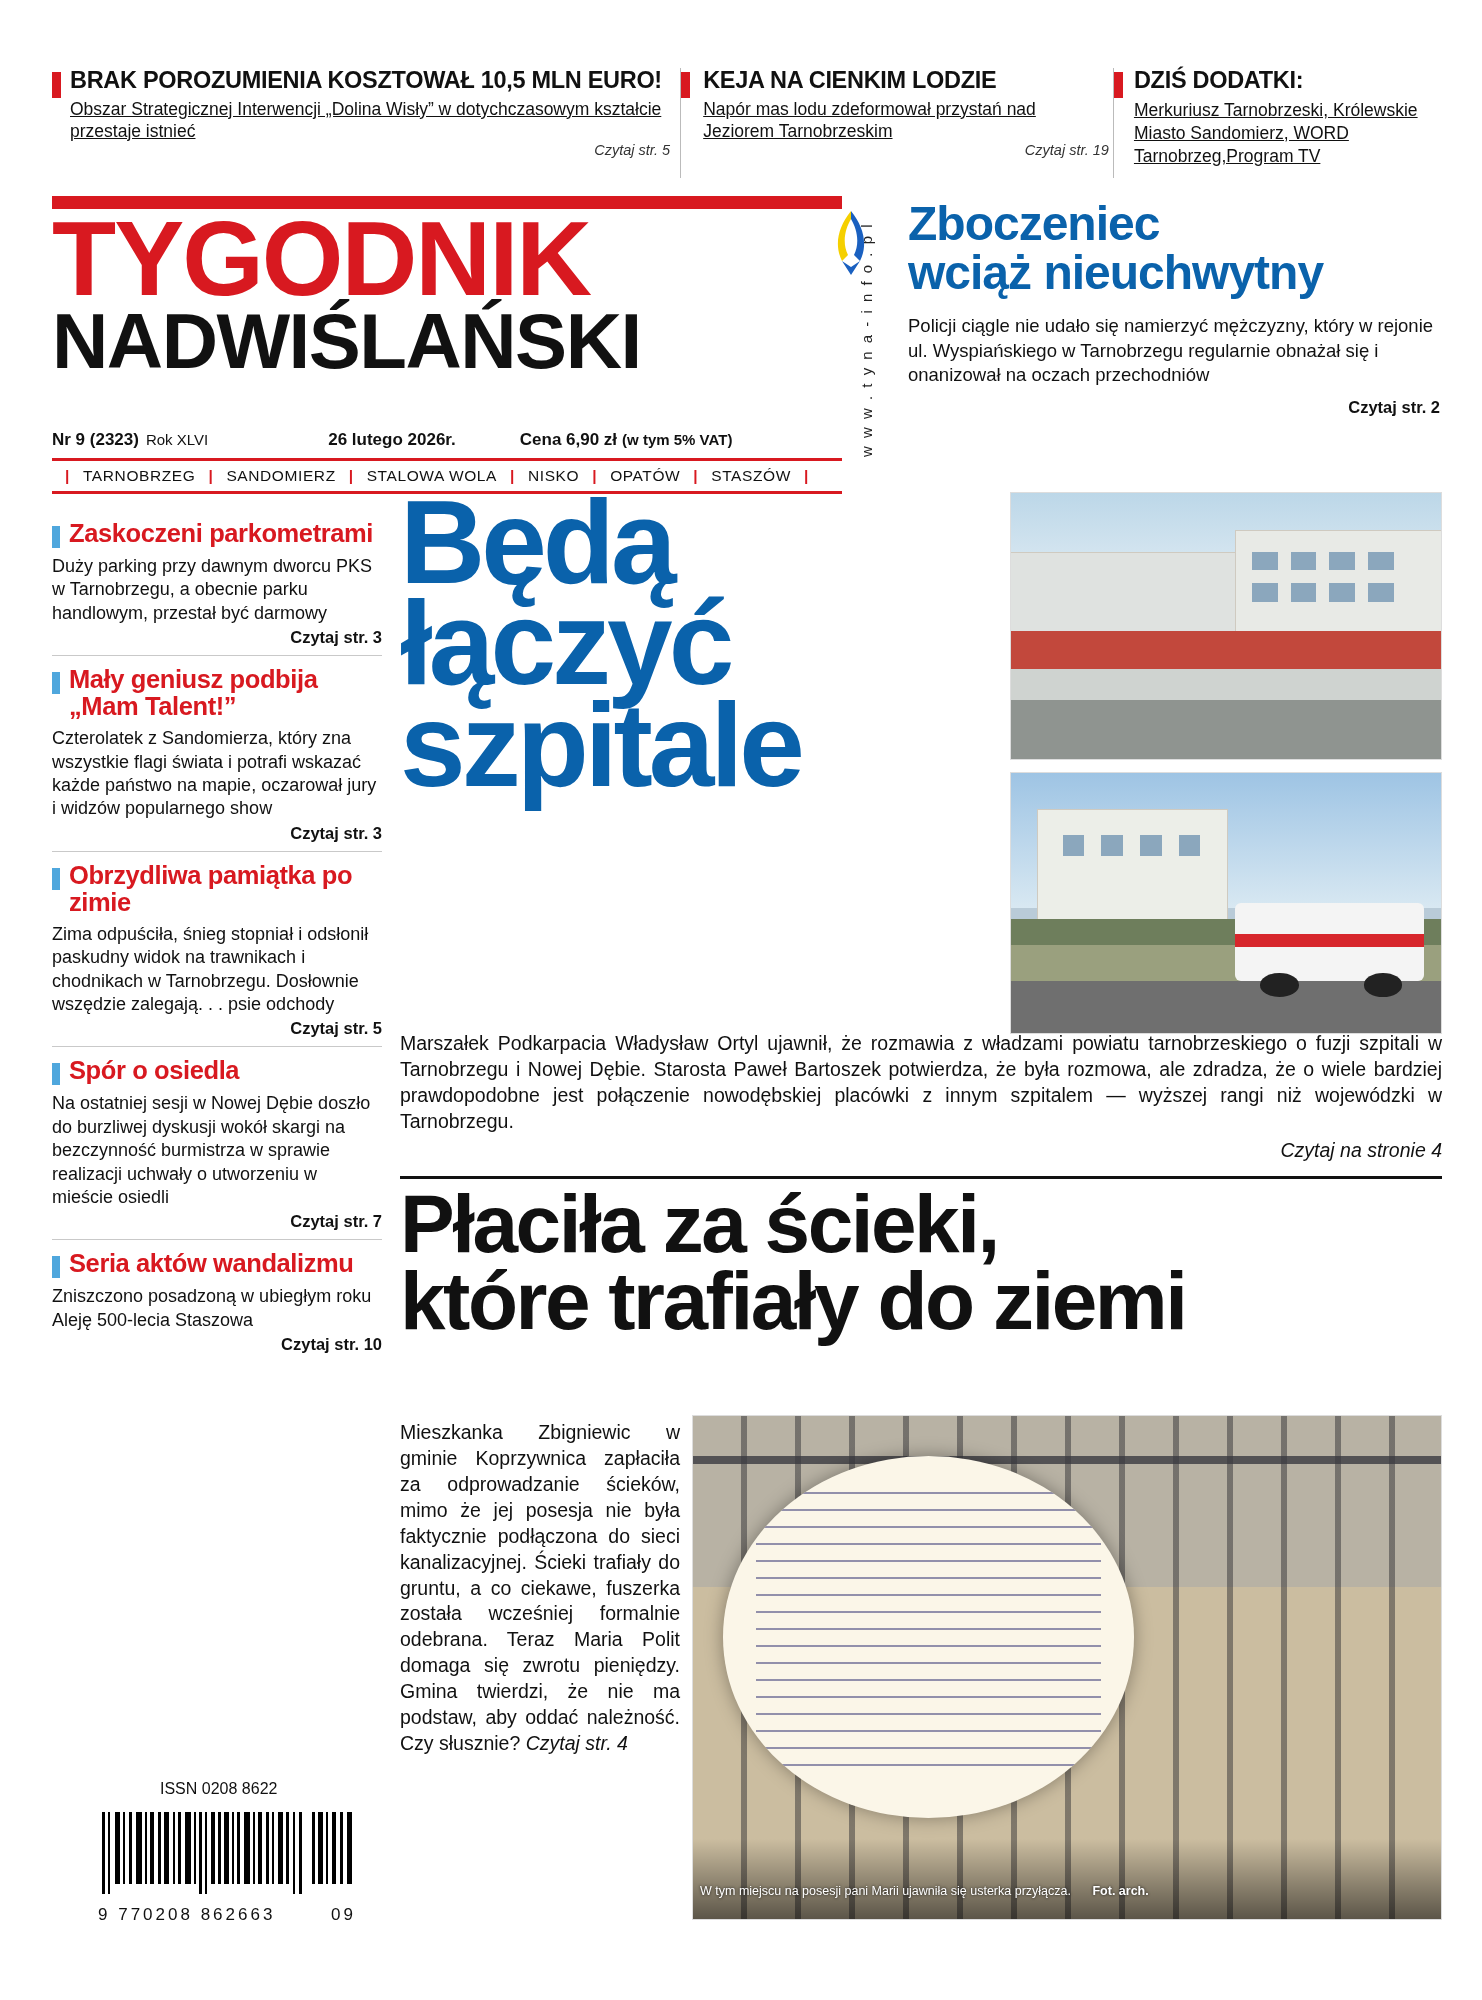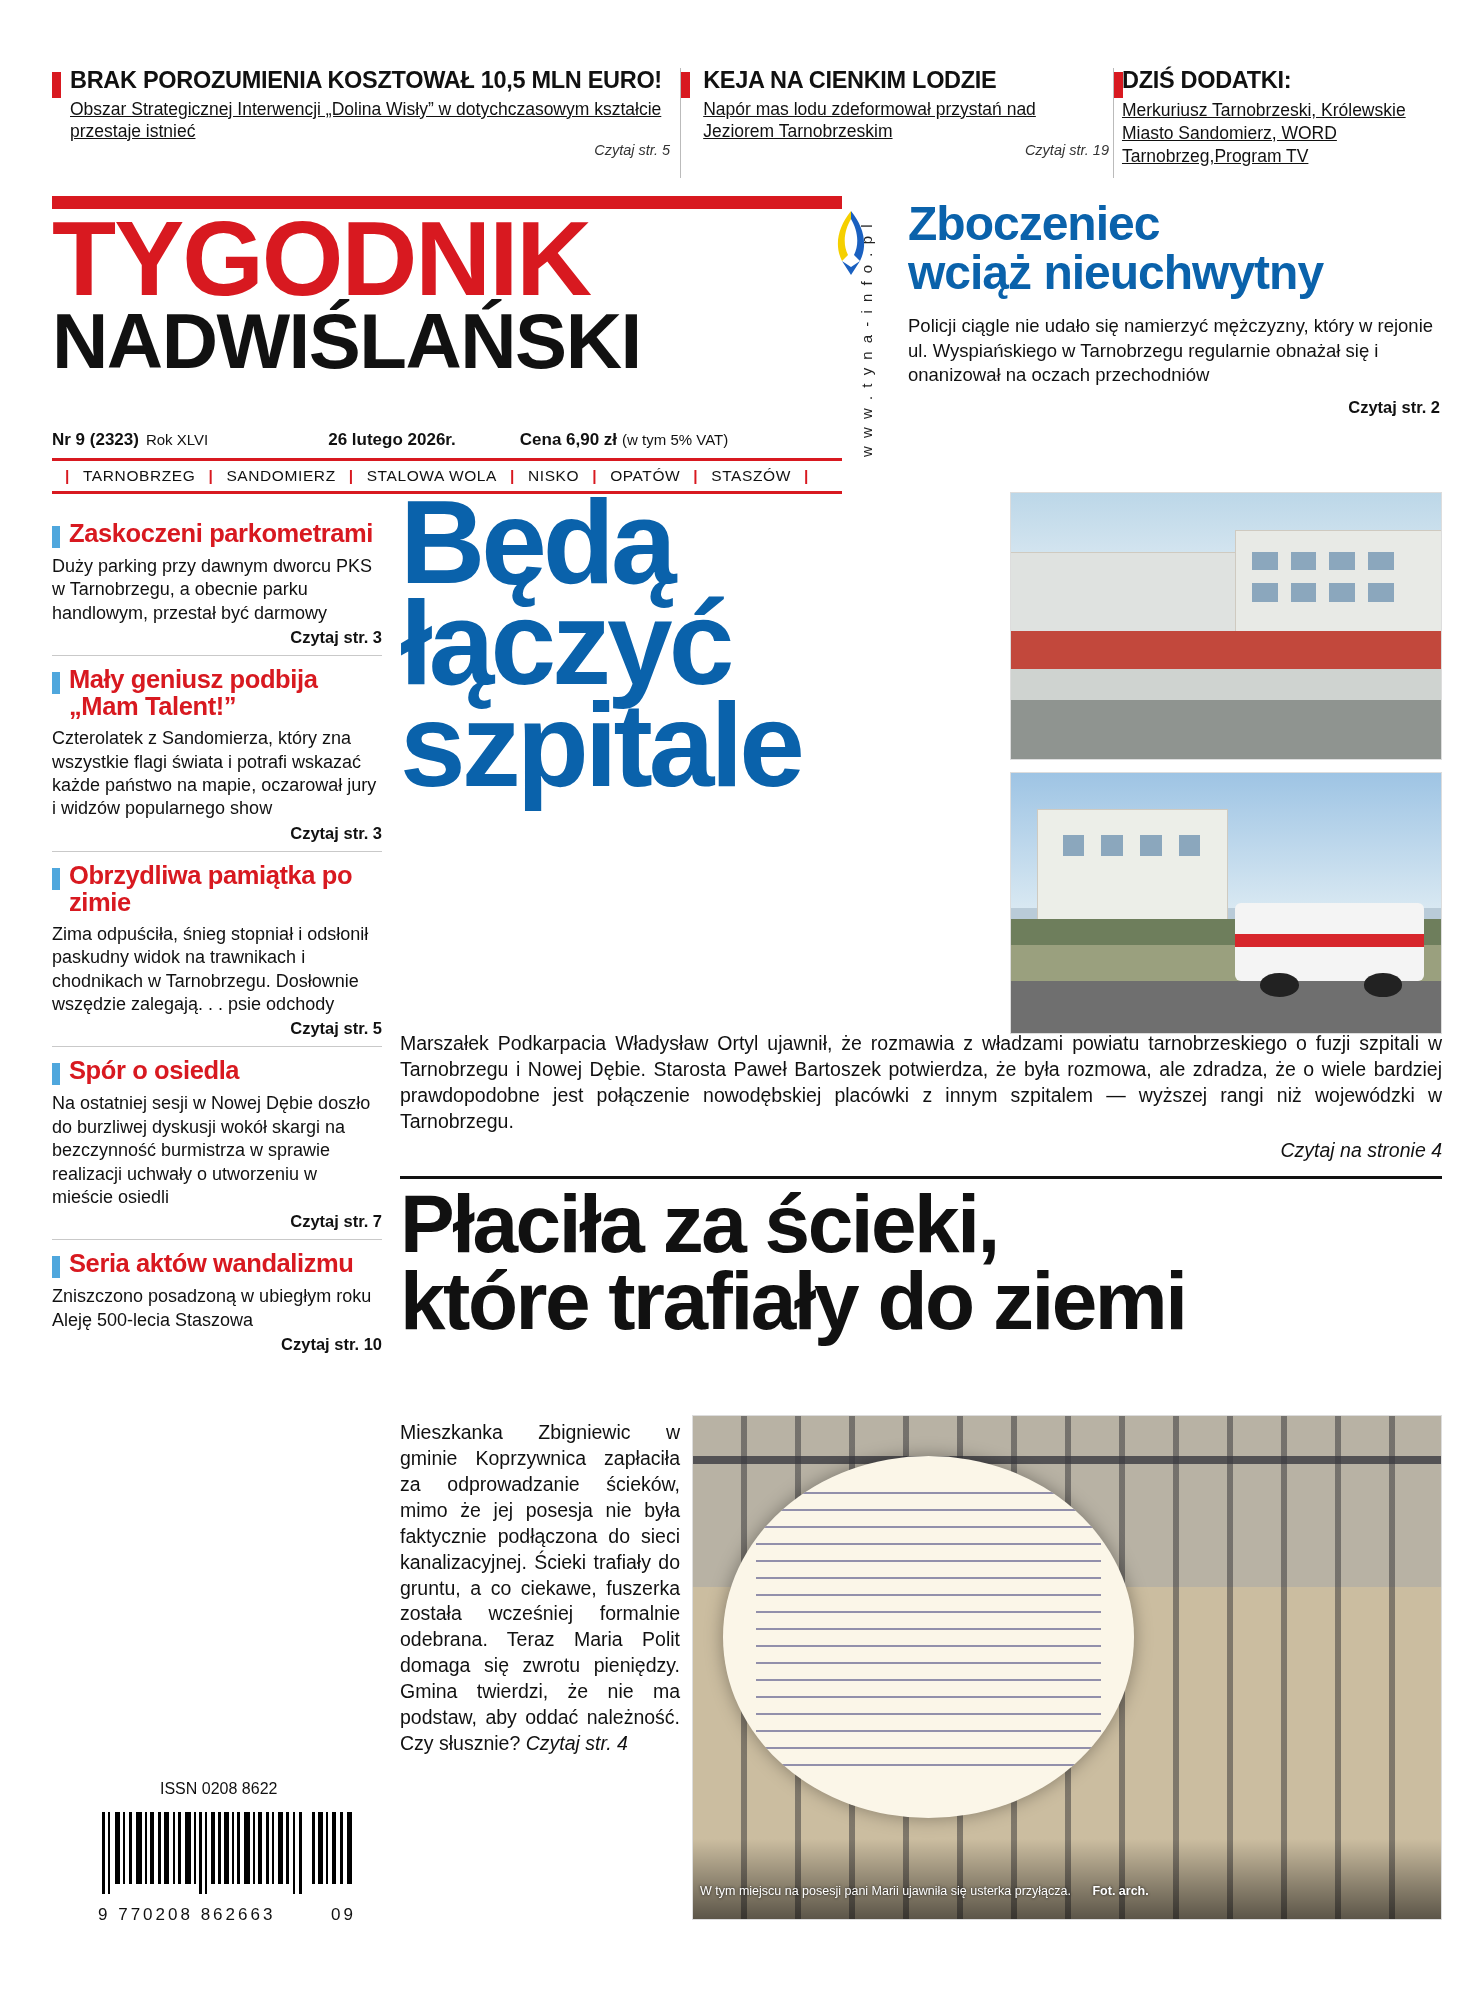--- a/index.html
+++ b/index.html
@@ -23,21 +23,21 @@
     position:absolute;left:0;top:4px;width:9px;height:26px;background:#d81920;
   }
   .teaser h3{
     margin:0 0 6px 0;font-size:23.5px;line-height:1.05;font-weight:bold;color:#111;
     letter-spacing:-0.3px;
   }
   .teaser p{margin:0;font-size:17.5px;line-height:1.25;color:#111;text-decoration:underline;}
   .teaser .more{font-size:14.5px;font-style:italic;color:#333;text-align:right;display:block;}
   .t1{width:620px;}
   .t2{width:430px;border-left:1px solid #bbb;margin-left:10px;padding-left:22px;}
-  .t3{width:330px;border-left:1px solid #bbb;margin-left:4px;padding-left:8px;}
+  .t3{width:330px;border-left:1px solid #bbb;margin-left:4px;padding-left:20px;}
   .t3 p{line-height:1.32;}
   .row-inline{display:flex;align-items:flex-end;justify-content:space-between;gap:10px;}
 
   
   .masthead{position:absolute;left:52px;top:196px;width:790px;}
   .mh-rule{width:100%;height:13px;background:#d81920;}
   .logo1{
     font-size:105px;line-height:0.92;font-weight:bold;color:#d81920;
     letter-spacing:-2px;margin-top:2px;font-family:"Liberation Sans", sans-serif;
   }
@@ -46,21 +46,21 @@
     margin-top:-4px;
   }
   .mh-info{
     position:absolute;left:52px;top:430px;width:790px;
     display:flex;align-items:baseline;font-size:16px;
   }
   .mh-info .issue{font-weight:bold;font-size:17px;}
   .mh-info .rok{font-size:15px;margin-left:7px;}
   .mh-info .date{font-weight:bold;font-size:17px;margin-left:120px;}
   .mh-info .price{font-weight:bold;font-size:17px;margin-left:64px;}
-  .mh-info .vat{font-size:15px;margin-left:5px;font-weight:normal;}
+  .mh-info .vat{font-size:15px;margin-left:5px;font-weight:bold;}
 
   .mh-cities{
     position:absolute;left:52px;top:458px;width:790px;
     border-top:3px solid #d81920;border-bottom:3px solid #d81920;
     padding:6px 0 6px 0;display:flex;align-items:center;justify-content:flex-start;
     font-size:15.5px;letter-spacing:0.6px;
   }
   .mh-cities .sep{color:#d81920;font-weight:bold;margin:0 13px;}
   .mh-cities .city{color:#111;}
 

